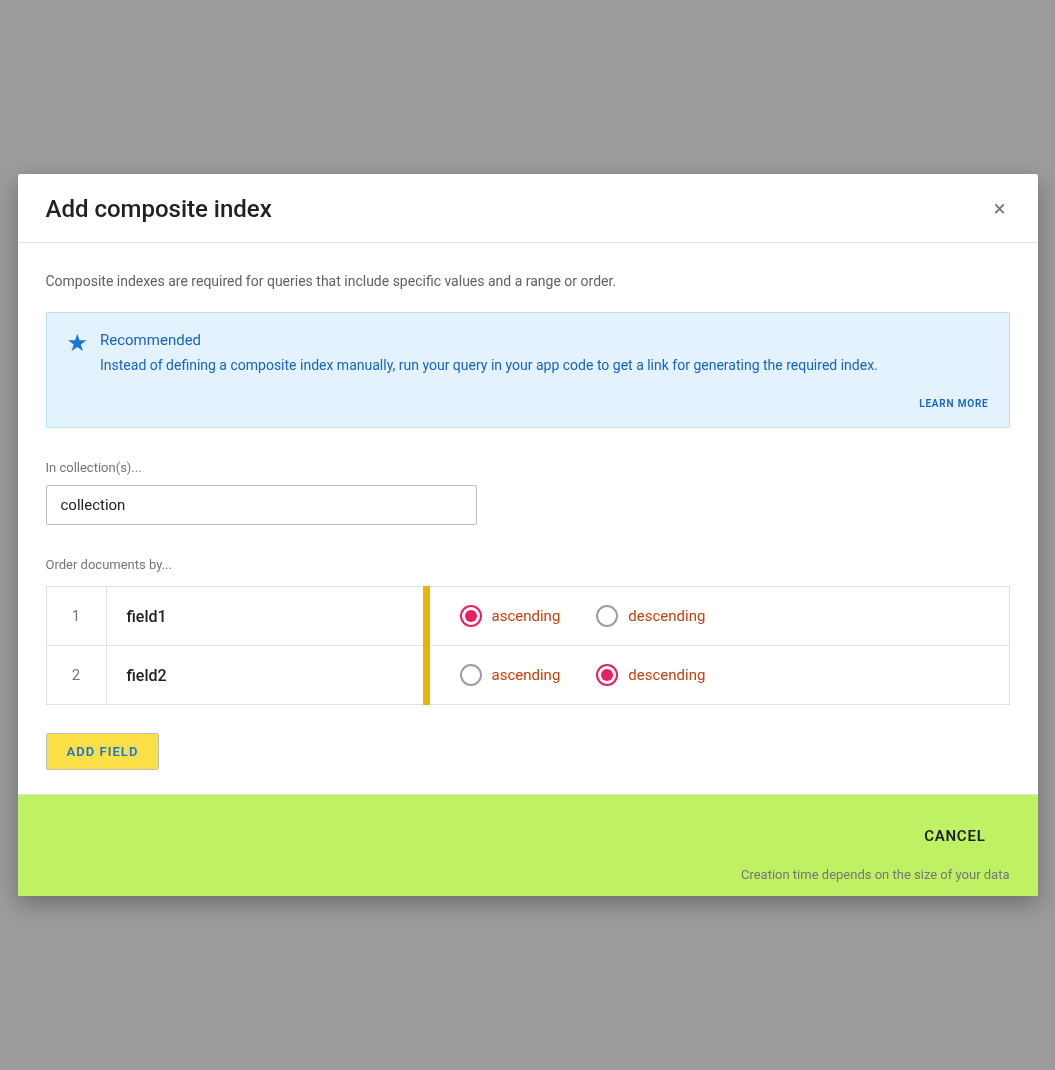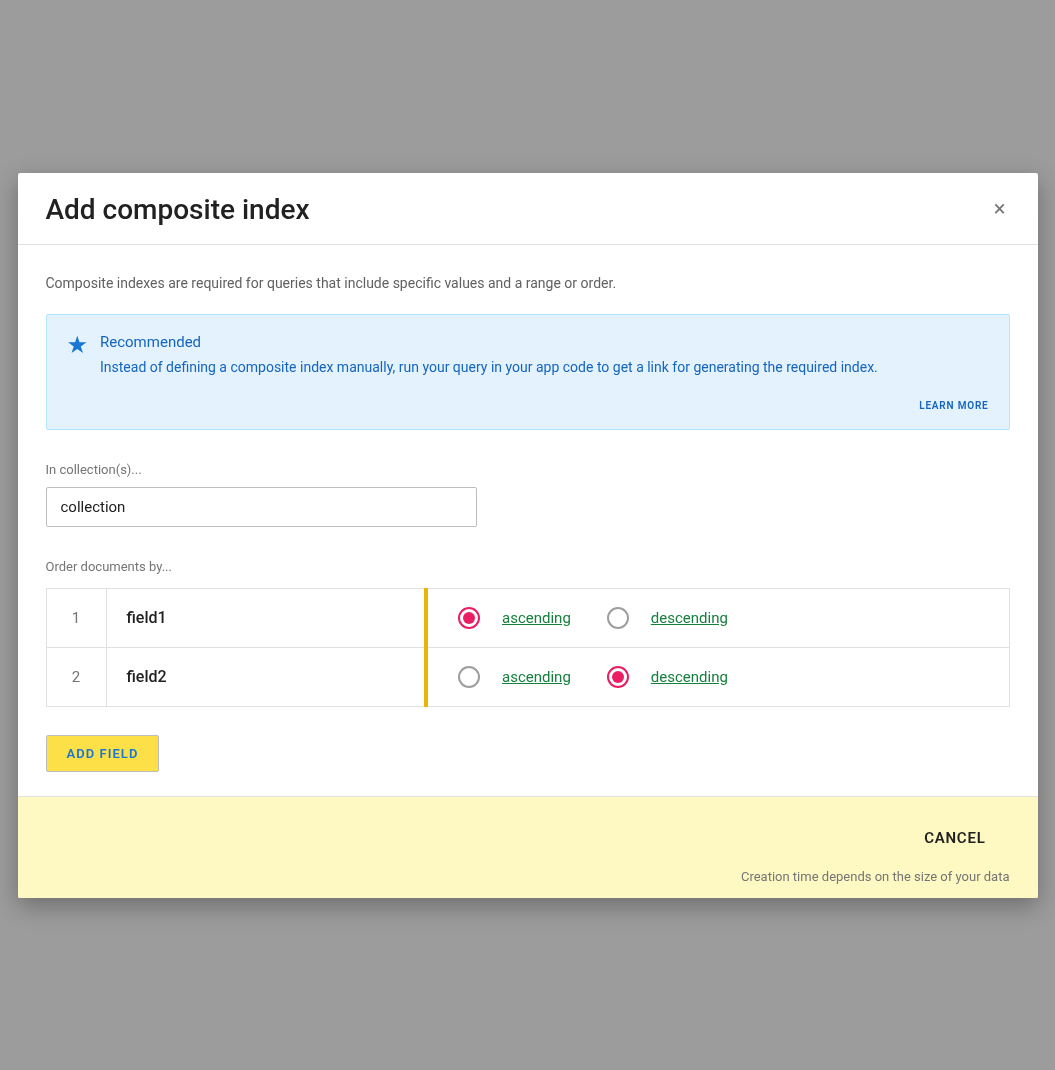--- a/index.html
+++ b/index.html
@@ -40,21 +40,21 @@
 
     .dialog-header {
       display: flex;
       align-items: center;
       justify-content: space-between;
       padding: 20px 28px 18px 28px;
       border-bottom: 1px solid #e0e0e0;
     }
 
     .dialog-title {
-      font-size: 28px;
+      font-size: 24px;
       font-weight: 500;
       color: #212121;
     }
 
     .close-btn {
       background: none;
       border: none;
       cursor: pointer;
       color: #757575;
       font-size: 22px;
@@ -183,44 +183,43 @@
       border-right: 1px solid #e0e0e0;
       vertical-align: middle;
     }
 
     .field-name-cell {
       width: 320px;
       padding: 18px 20px;
       font-size: 16px;
       font-weight: 500;
       color: #212121;
-      border-right: 4px solid #eab308;
+      border-right: 7px solid #eab308;
       vertical-align: middle;
       margin-left: 48px;
     }
 
     .field-options-cell {
       padding: 18px 30px;
       vertical-align: middle;
     }
 
     .radio-group {
       display: flex;
       align-items: center;
       gap: 36px;
     }
 
     .radio-option {
       display: flex;
       align-items: center;
-      gap: 22px;
-      cursor: pointer;
-      font-size: 15px;
-      color: #15803d;
-      text-decoration: underline;
+      gap: 10px;
+      cursor: pointer;
+      font-size: 15px;
+      color: #c2410c;
     }
 
     .radio-circle {
       width: 22px;
       height: 22px;
       border-radius: 50%;
       border: 2px solid #9e9e9e;
       display: flex;
       align-items: center;
       justify-content: center;
@@ -245,21 +244,21 @@
       font-size: 13px;
       font-weight: 600;
       letter-spacing: 0.08em;
       text-transform: uppercase;
       padding: 10px 20px;
       cursor: pointer;
       border-radius: 2px;
     }
 
     .dialog-footer {
-      background: #fef9c3;
+      background: #bef264;
       border-top: 1px solid #e0e0e0;
       padding: 20px 28px 14px 28px;
       display: flex;
       flex-direction: column;
       align-items: flex-end;
     }
 
     .footer-buttons {
       display: flex;
       align-items: center;

